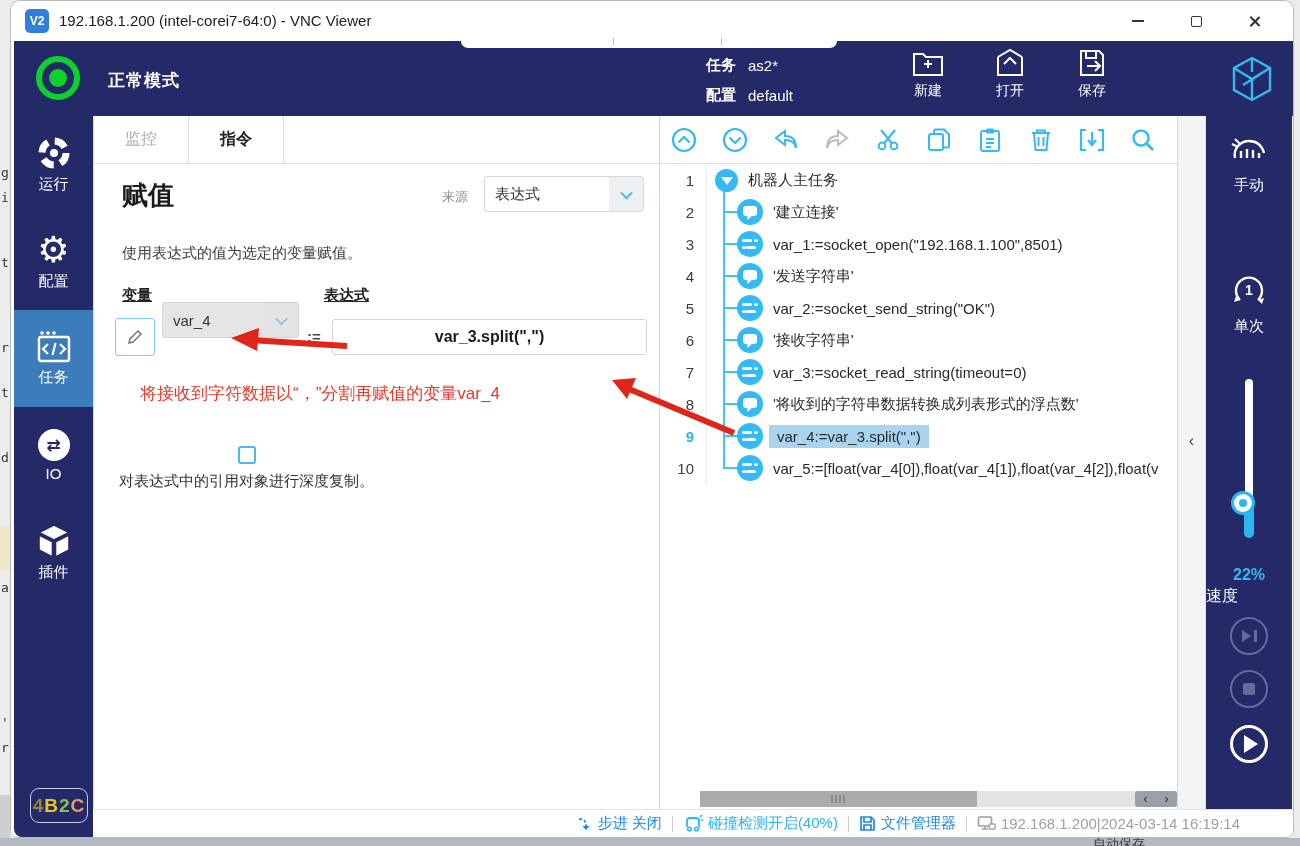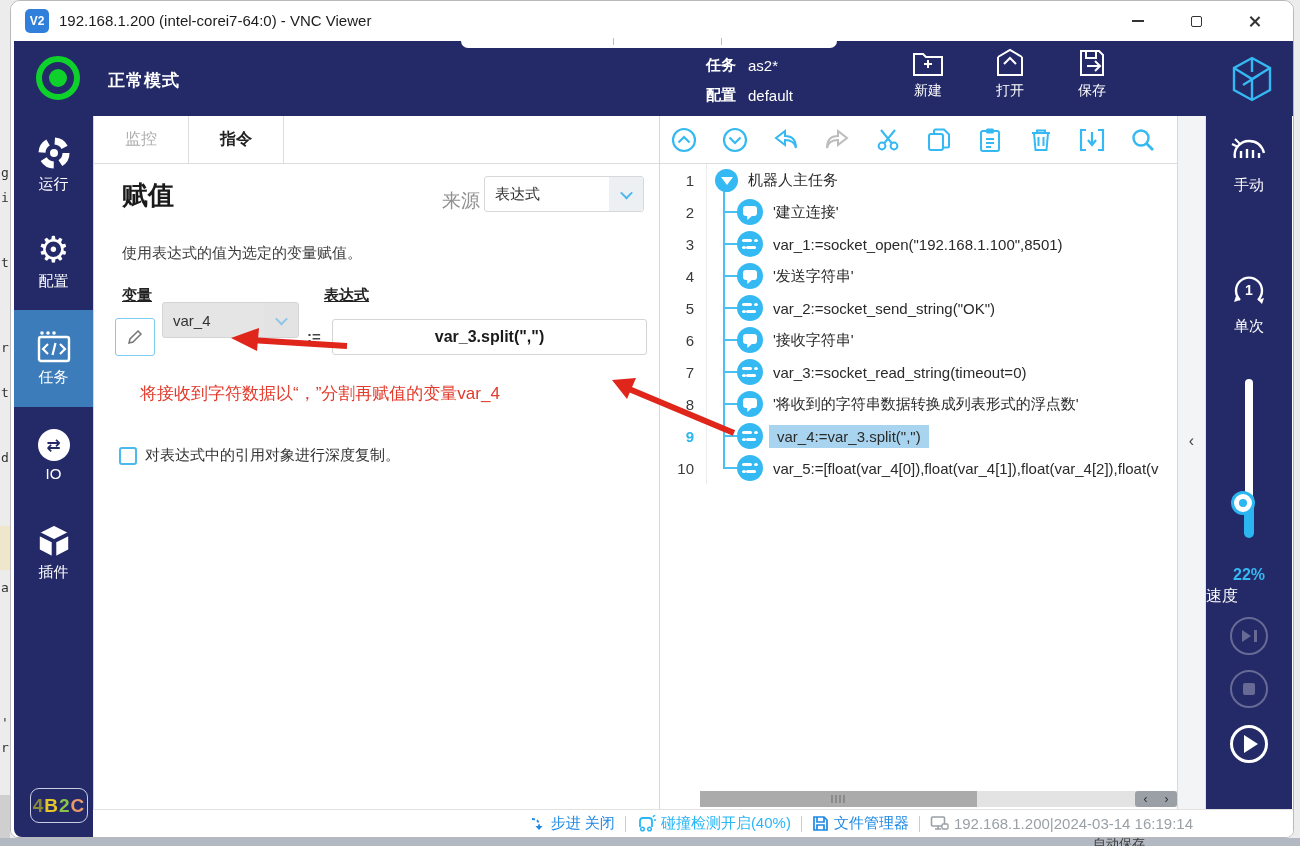--- a/index.html
+++ b/index.html
@@ -66,39 +66,39 @@
     display:flex; align-items:center; justify-content:center; font-size:19px; font-weight:bold; letter-spacing:1px; }
   .ls-badge .c1{color:#8d8b33;} .ls-badge .c2{color:#e6c627;} .ls-badge .c3{color:#8bc34a;} .ls-badge .c4{color:#e8996a;}
 
   
   .main-panel { position:absolute; left:82px; top:75px; width:566px; height:693px; background:#fff; border-left:1px solid #d7d7d7; }
   .tabbar { position:relative; height:48px; border-bottom:1px solid #ddd; display:flex; }
   .tab { width:95px; display:flex; align-items:center; justify-content:center; font-size:16px; border-right:1px solid #ddd; cursor:pointer; }
   .tab.active { font-weight:bold; color:#222; }
   .tab.inactive { color:#adadad; }
   .mp-title { position:absolute; left:28px; top:62px; font-size:26px; font-weight:bold; color:#1a1a1a; }
-  .src-label { position:absolute; left:348px; top:72px; font-size:19px; color:#8f8f8f; }
+  .src-label { position:absolute; left:348px; top:72px; font-size:13px; color:#8f8f8f; }
   .src-select { position:absolute; left:390px; top:60px; width:160px; height:36px; border:1px solid #d8d8d8; border-radius:3px; background:#fff; display:flex; }
   .src-select .val { flex:1; display:flex; align-items:center; padding-left:10px; font-size:15px; color:#333; }
   .sel-arrow-box { width:34px; display:flex; align-items:center; justify-content:center; background:#edf0f3; border-radius:0 3px 3px 0; }
   .chev { width:9px; height:9px; border-right:2px solid #49b9ef; border-bottom:2px solid #49b9ef; transform:rotate(45deg) translate(-1px,-1px); }
   .mp-desc { position:absolute; left:28px; top:128px; font-size:15px; color:#3c3c3c; }
   .fld-label { position:absolute; top:170px; font-size:15px; font-weight:bold; color:#222;text-decoration:underline; }
   .fld-label.var { left:28px; } .fld-label.expr { left:230px; }
   .pencil-btn { position:absolute; left:21px; top:202px; width:40px; height:38px; border:1px solid #7fcdf2; border-radius:3px; background:#fff;
     display:flex; align-items:center; justify-content:center; cursor:pointer; }
   .var-select { position:absolute; left:68px; top:186px; width:137px; height:36px; border:1px solid #d4d4d4; border-radius:3px; background:#e5e5e5; display:flex; }
   .var-select .val { flex:1; display:flex; align-items:center; padding-left:10px; font-size:15px; color:#333; }
   .var-select .sel-arrow-box { background:#e3e3e3; }
   .var-select .chev { border-color:#8fc6e8; }
   .assign-op { position:absolute; left:213px; top:212px; font-size:15px; font-weight:bold; color:#444; }
   .expr-input { position:absolute; left:238px; top:203px; width:315px; height:36px; border:1px solid #d4d4d4; border-radius:3px;
     display:flex; align-items:center; justify-content:center; font-size:16px; font-weight:bold; color:#1a1a1a; }
   .red-note { position:absolute; left:46px; top:266px; font-size:17px; color:#e23a2b; white-space:nowrap; }
-  .deep-copy { position:absolute; left:25px; top:330px; display:flex; align-items:center; gap:8px; }
+  .deep-copy { position:absolute; left:25px; top:330px; display:flex; align-items:center; gap:8px;flex-direction:column; }
   .cbx { width:18px; height:18px; border:2px solid #49b9ef; border-radius:3px; background:#fff; cursor:pointer; }
   .deep-copy label { font-size:15px; color:#333; }
 
   
   .tree-panel { position:absolute; left:648px; top:75px; width:519px; height:693px; background:#fff;
     border-left:1px solid #d7d7d7; border-right:1px solid #d7d7d7; }
   .tree-toolbar { height:48px; border-bottom:1px solid #ddd; display:flex; align-items:center; padding-left:10px; gap:23px; }
   .tb-btn { width:28px; height:28px; display:flex; align-items:center; justify-content:center; cursor:pointer; }
   .tree-rows { position:relative; }
   .tree-vline { position:absolute; left:63px; top:27px; width:2px; height:277px; background:#49c0f2; }
@@ -138,21 +138,21 @@
   .rs-btn { position:absolute; left:24px; width:38px; height:38px; border:2px solid #fff; border-radius:50%; display:flex; align-items:center; justify-content:center; cursor:pointer; }
   .rs-btn.dim { opacity:.3; }
   .glyph-skip { position:relative; width:15px; height:12px; }
   .glyph-skip::before { content:""; position:absolute; left:0; top:0; border-left:9px solid #fff; border-top:6px solid transparent; border-bottom:6px solid transparent; }
   .glyph-skip::after { content:""; position:absolute; right:0; top:0; width:3px; height:12px; background:#fff; }
   .glyph-stop { width:12px; height:12px; background:#fff; border-radius:2px; }
   .glyph-play { border-left:14px solid #fff; border-top:9px solid transparent; border-bottom:9px solid transparent; margin-left:4px; }
 
   
   .status-bar { position:absolute; left:82px; top:768px; right:0; height:28px; background:#fff; border-top:1px solid #e2e2e2;
-    display:flex; align-items:center; justify-content:flex-end; padding-right:100px; gap:10px; font-size:15px; }
+    display:flex; align-items:center; justify-content:flex-end; padding-right:53px; gap:10px; font-size:15px; }
   .sb-item { display:flex; align-items:center; gap:5px; }
   .sb-sep { width:1px; height:16px; background:#ccc; }
   .sb-blue { color:#1e88e5; } .sb-cyan { color:#29b6f6; } .sb-gray { color:#9aa0a6; }
 
   
   .arrows { position:absolute; left:0; top:0; pointer-events:none; }
 </style>
 </head>
 <body>
 

